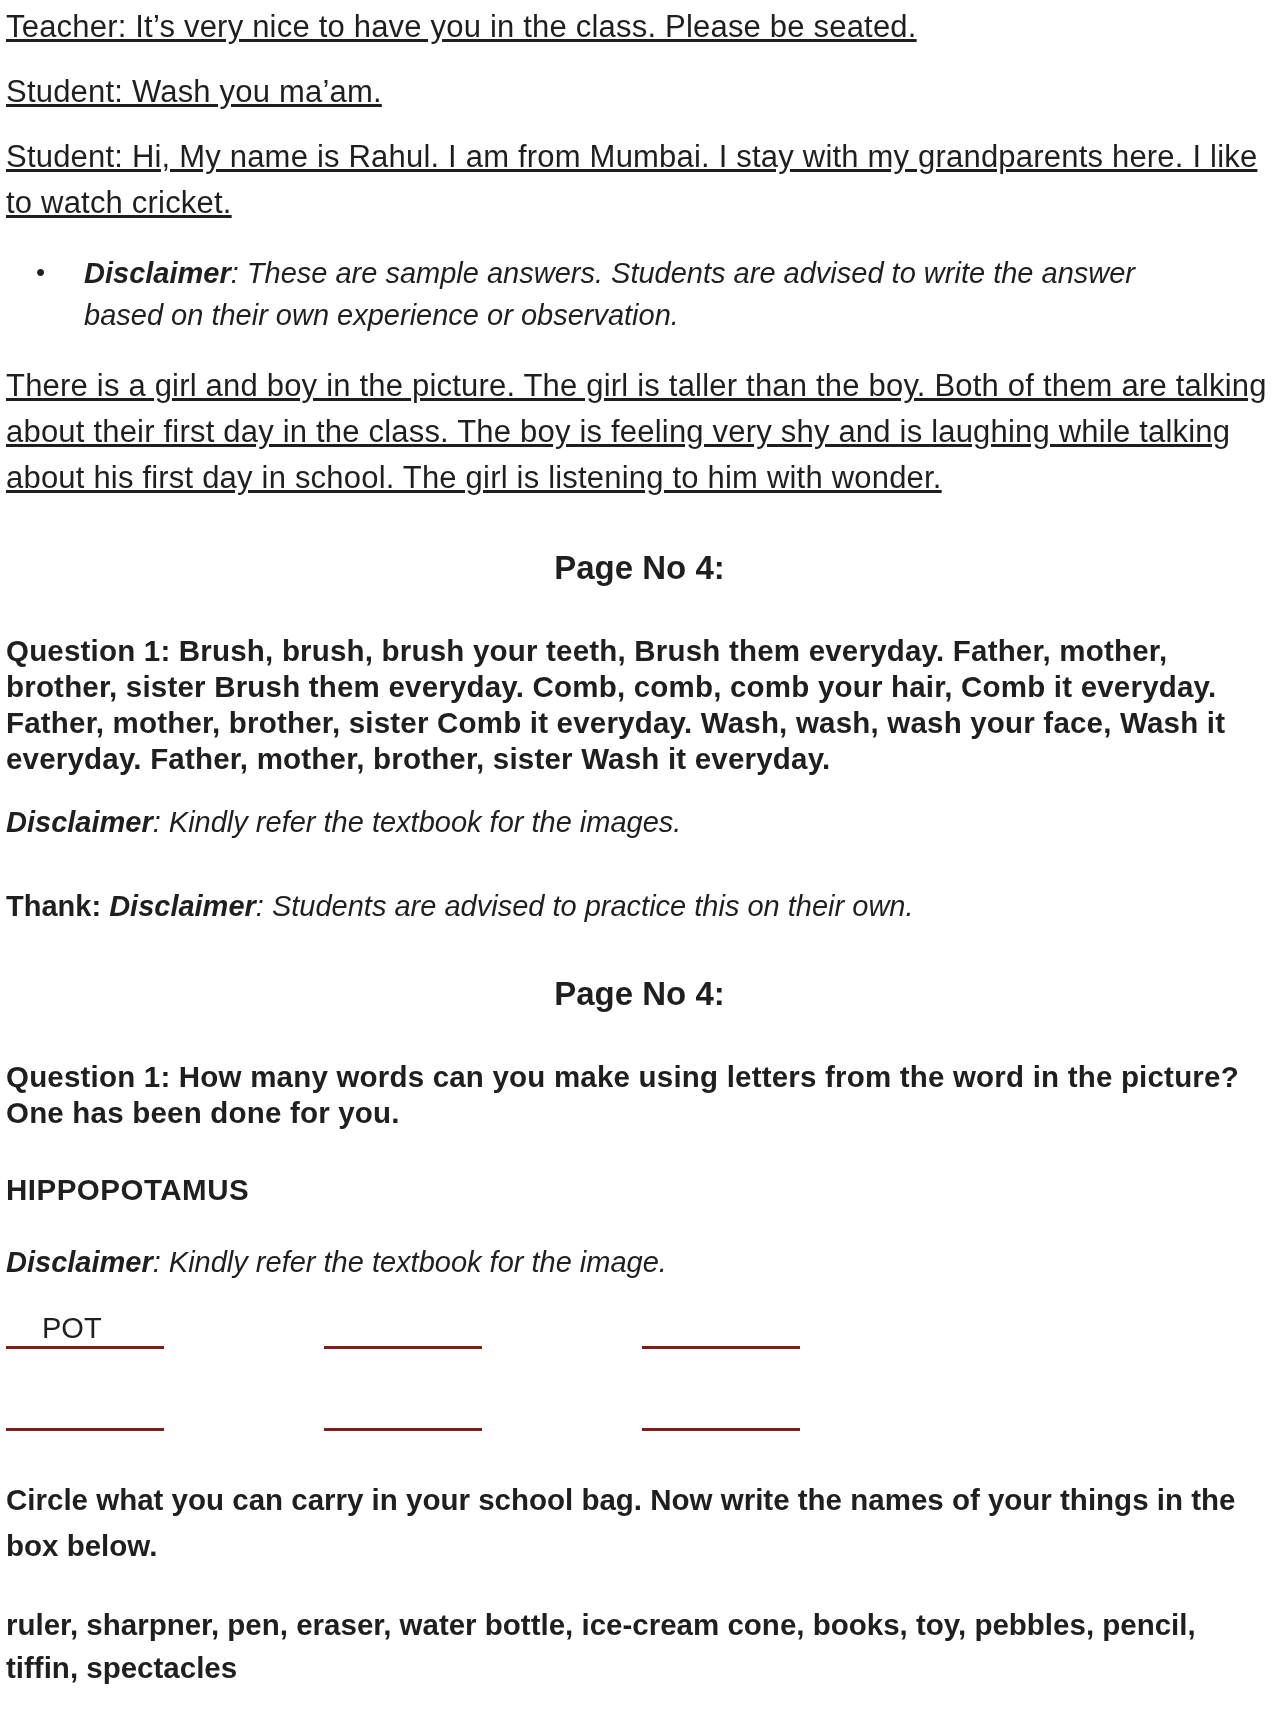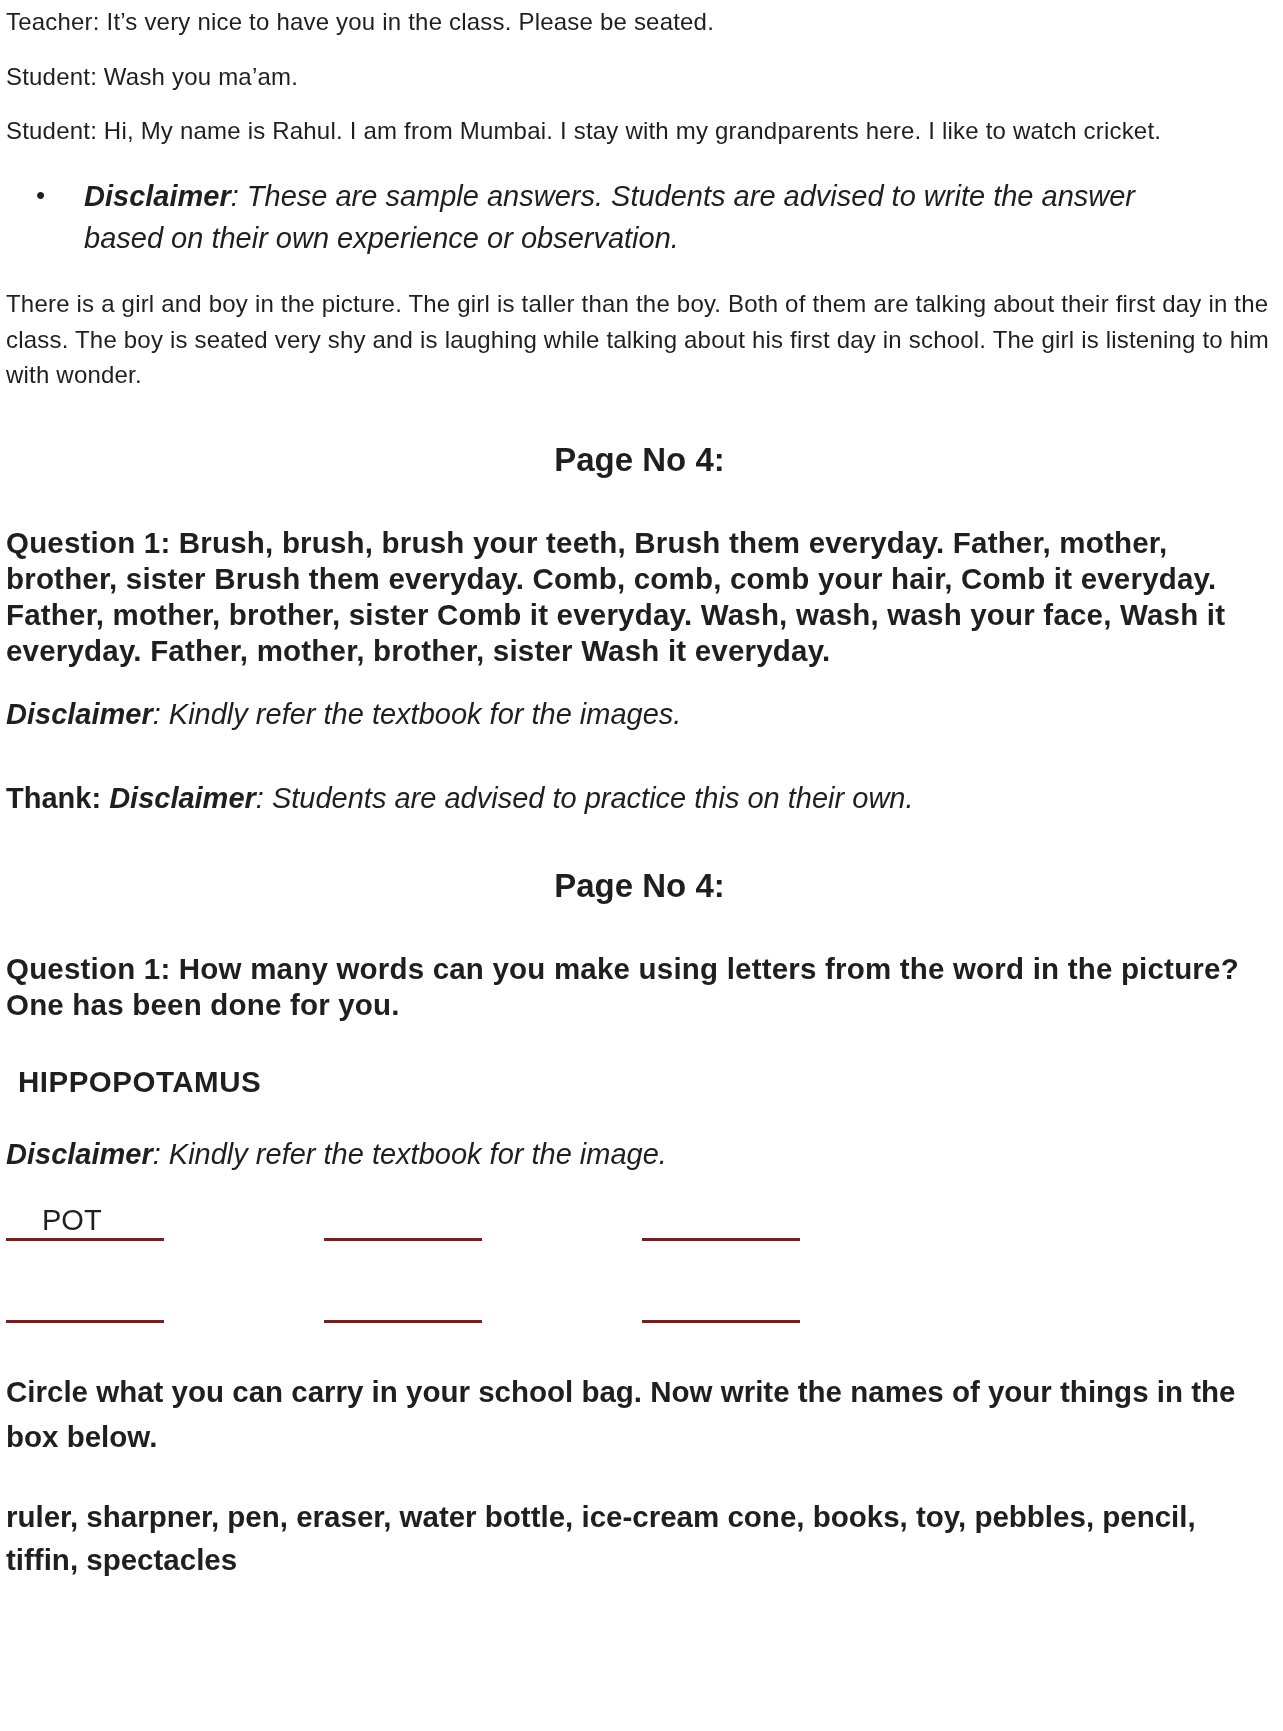--- a/index.html
+++ b/index.html
@@ -11,24 +11,25 @@
   }
   .page {
     width: 1283px;
     min-height: 1731px;
     box-sizing: border-box;
     padding: 4px 10px 30px 6px;
     background: #ffffff;
   }
   p { margin: 0; }
   .para {
-    font-size: 24px;
+    font-size: 31px;
     line-height: 1.48;
     margin-bottom: 19px;
     letter-spacing: 0.2px;
+    text-decoration: underline;
   }
   .bullet-row {
     display: flex;
     align-items: flex-start;
     margin: 26px 0 26px 30px;
     font-size: 29px;
     line-height: 1.48;
   }
   .bullet-marker {
     width: 48px;
@@ -59,21 +60,21 @@
     margin-bottom: 28px;
   }
   .answer-line {
     font-size: 29px;
     line-height: 1.45;
     margin: 42px 0 30px 0;
   }
   .word-title {
     font-weight: bold;
     font-size: 29.5px;
-    margin: 42px 0 34px 12px;
+    margin: 42px 0 34px 0;
     letter-spacing: 0.5px;
   }
   .blanks-row {
     display: flex;
     margin: 4px 0 46px 0;
   }
   .blank {
     display: inline-block;
     width: 158px;
     border-bottom: 3px solid #7f1d1d;
@@ -107,21 +108,21 @@
 
   <p class="para">Teacher: It’s very nice to have you in the class. Please be seated.</p>
   <p class="para">Student: Wash you ma’am.</p>
   <p class="para">Student: Hi, My name is Rahul. I am from Mumbai. I stay with my grandparents here. I like to watch cricket.</p>
 
   <div class="bullet-row">
     <span class="bullet-marker">•</span>
     <span class="bullet-text"><span class="bold-italic">Disclaimer</span><span class="italic">: These are sample answers. Students are advised to write the answer based on their own experience or observation.</span></span>
   </div>
 
-  <p class="para">There is a girl and boy in the picture. The girl is taller than the boy. Both of them are talking about their first day in the class. The boy is seated very shy and is laughing while talking about his first day in school. The girl is listening to him with wonder.</p>
+  <p class="para">There is a girl and boy in the picture. The girl is taller than the boy. Both of them are talking about their first day in the class. The boy is feeling very shy and is laughing while talking about his first day in school. The girl is listening to him with wonder.</p>
 
   <h2 class="heading">Page No 4:</h2>
 
   <p class="question">Question 1: Brush, brush, brush your teeth, Brush them everyday. Father, mother, brother, sister Brush them everyday. Comb, comb, comb your hair, Comb it everyday. Father, mother, brother, sister Comb it everyday. Wash, wash, wash your face, Wash it everyday. Father, mother, brother, sister Wash it everyday.</p>
 
   <p class="disclaimer-line"><span class="bold-italic">Disclaimer</span><span class="italic">: Kindly refer the textbook for the images.</span></p>
 
   <p class="answer-line"><span class="bold">Thank: </span><span class="bold-italic">Disclaimer</span><span class="italic">: Students are advised to practice this on their own.</span></p>
 
   <h2 class="heading">Page No 4:</h2>

